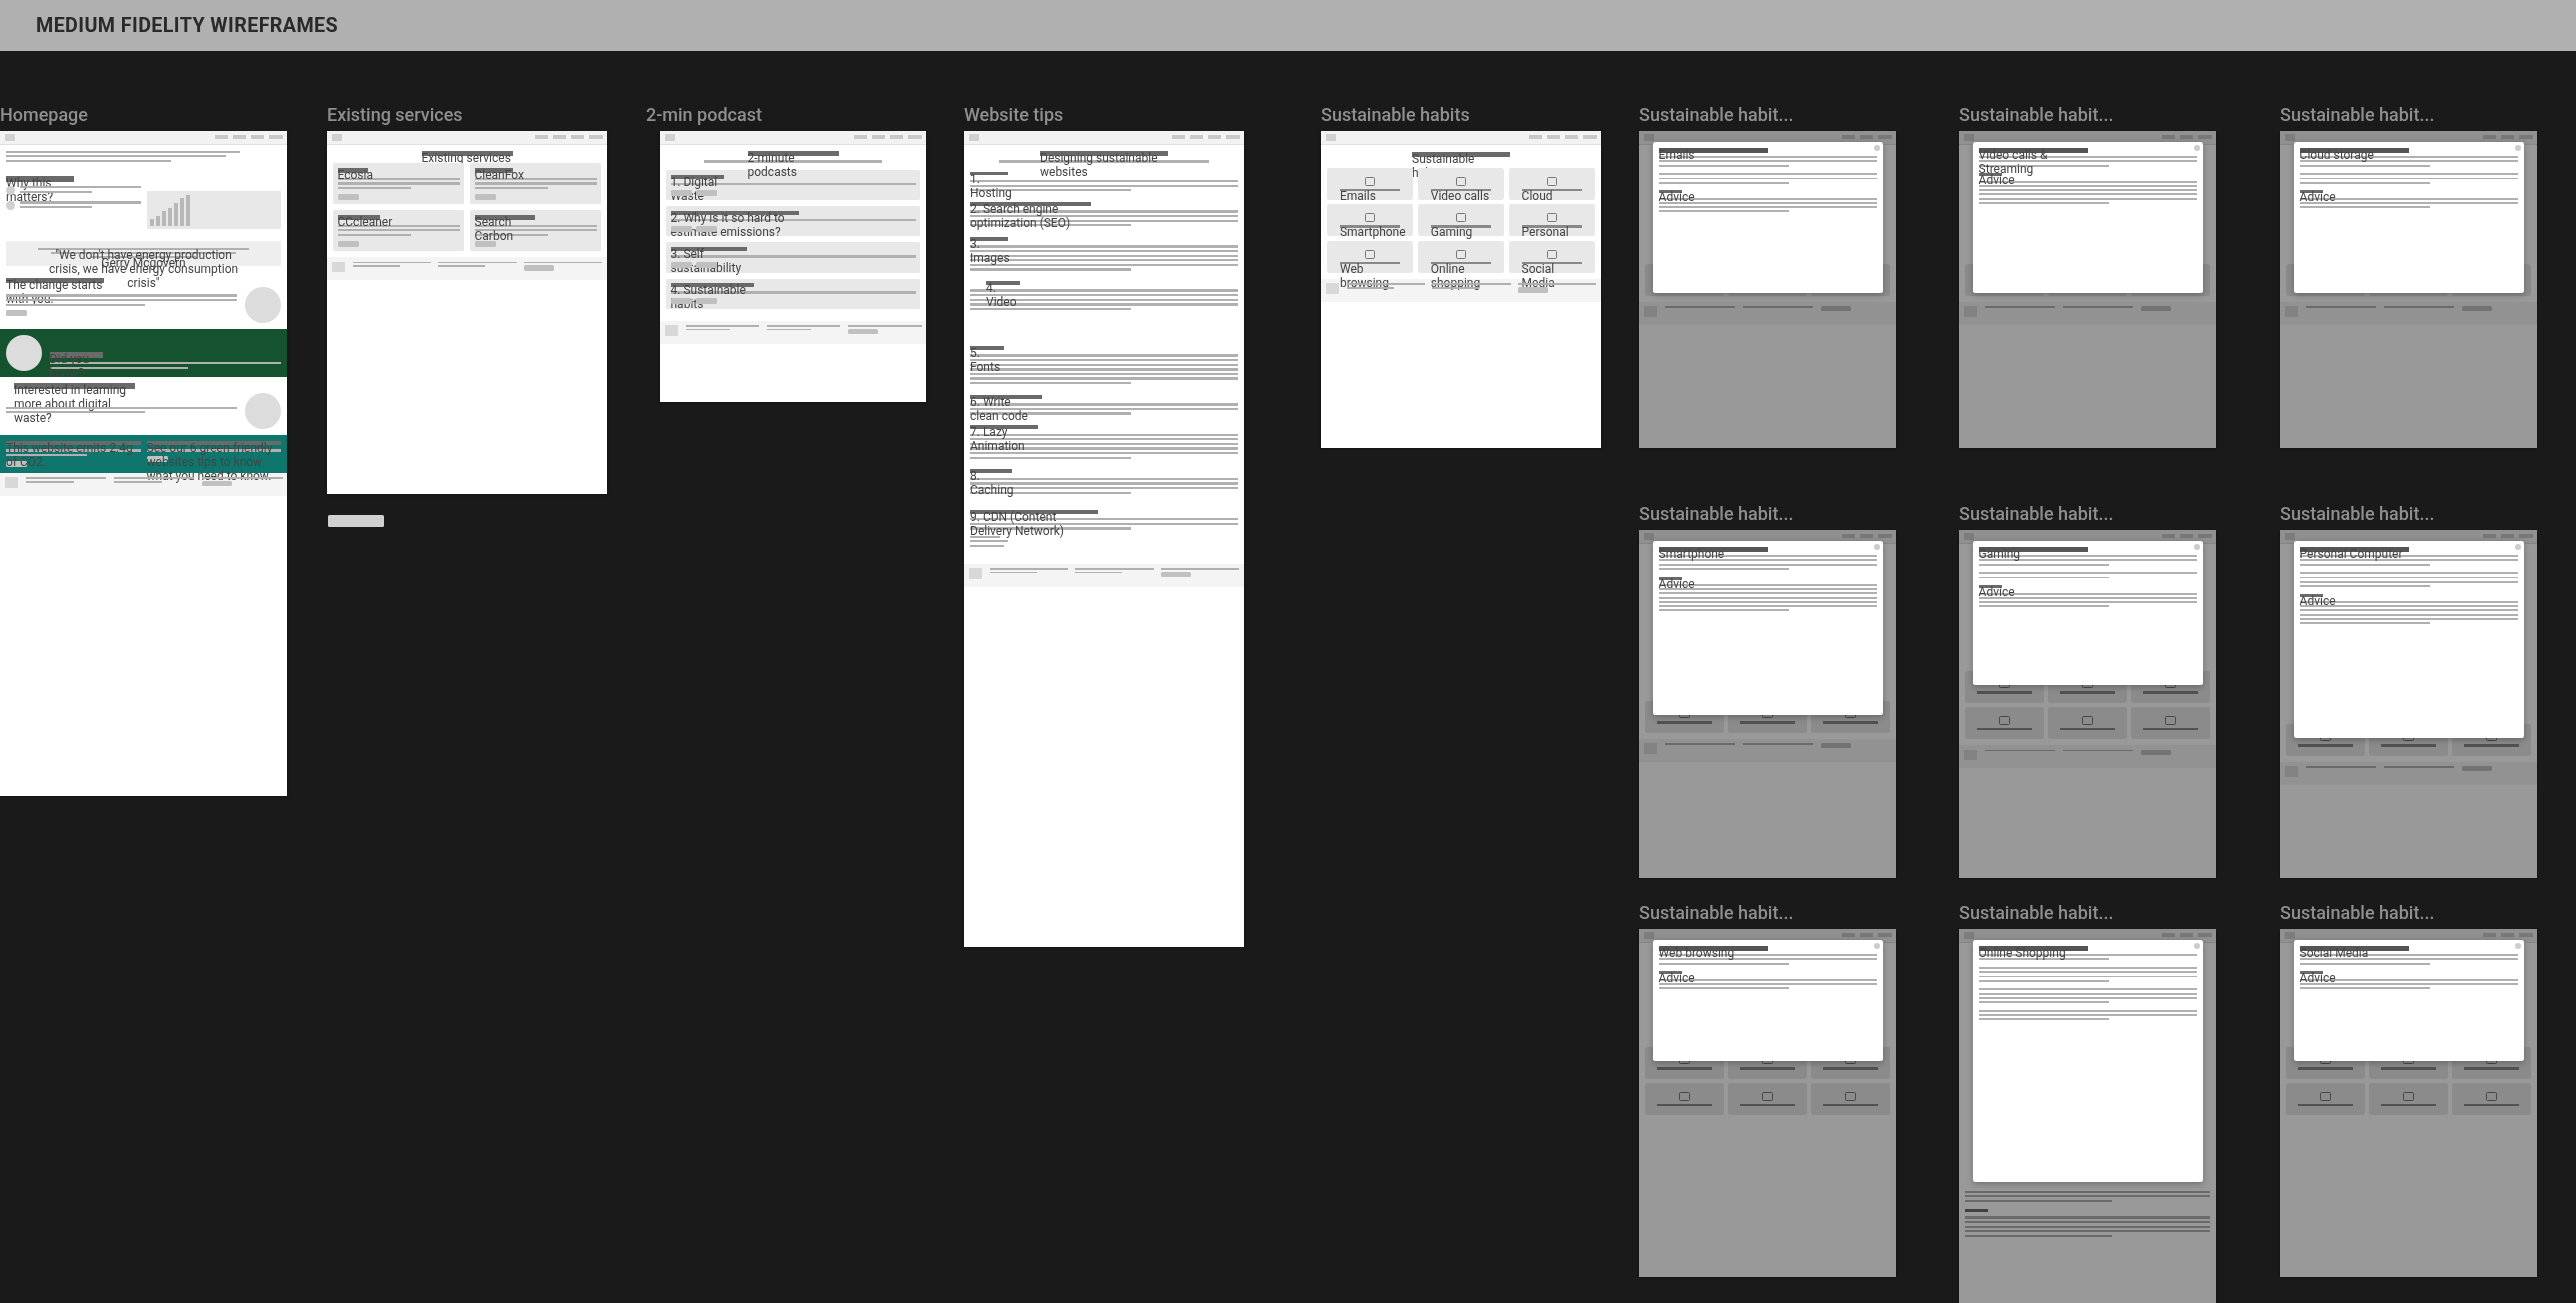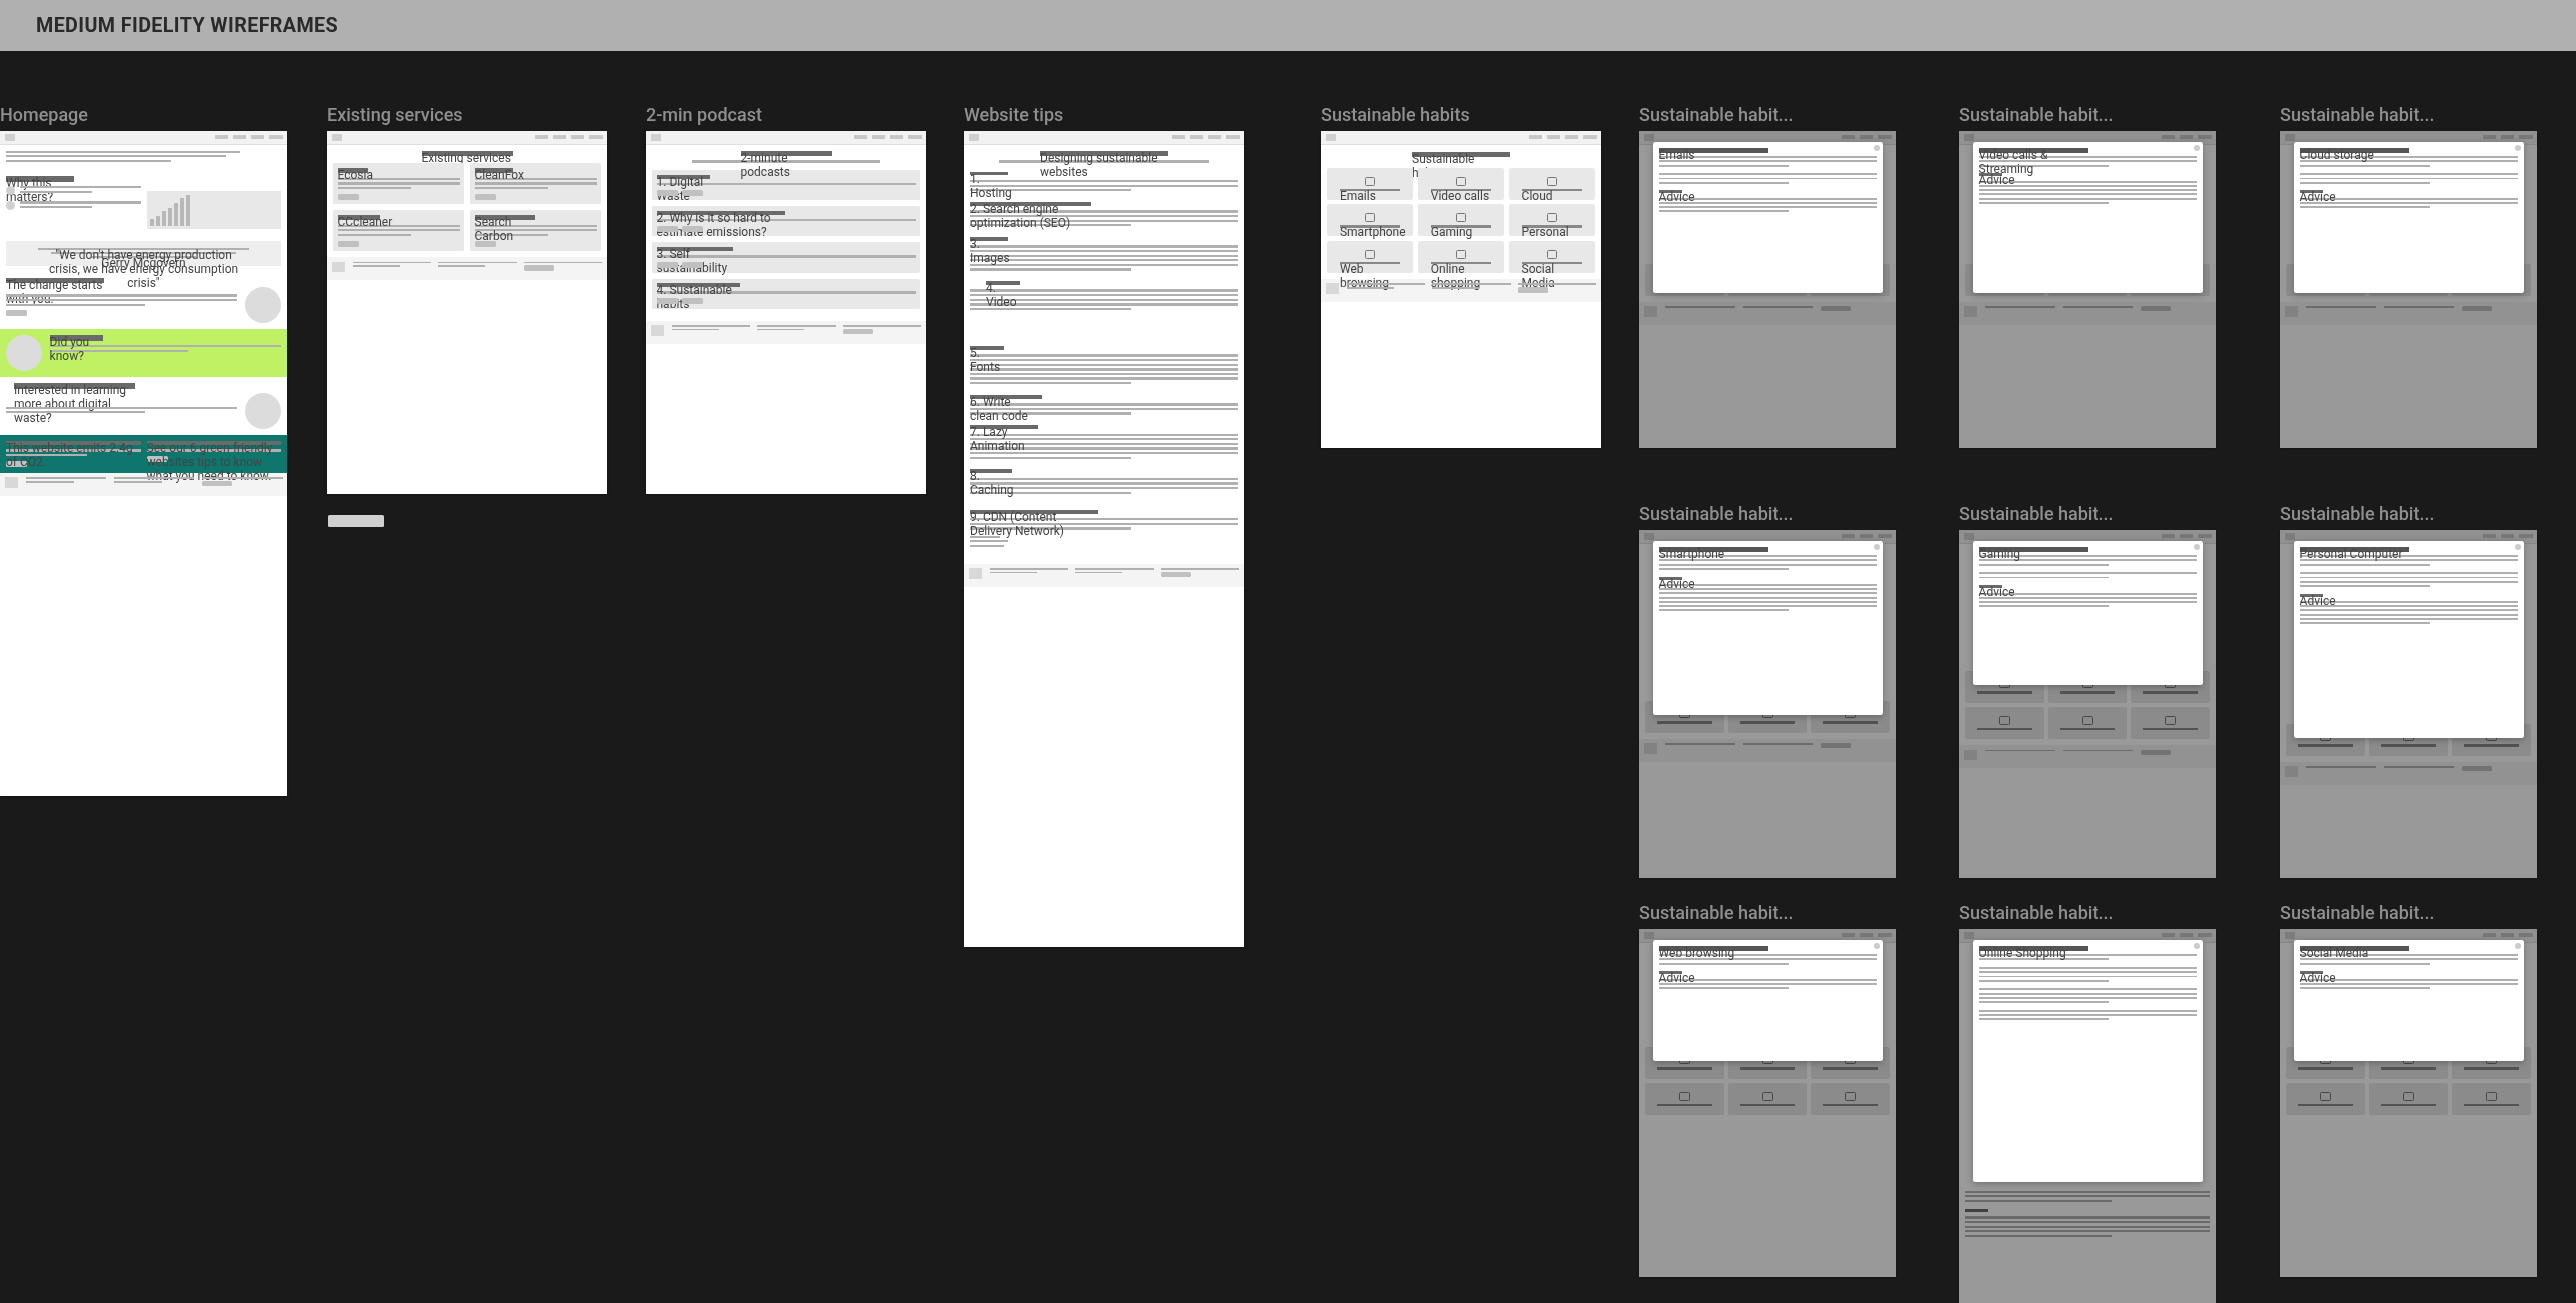--- a/index.html
+++ b/index.html
@@ -116,21 +116,21 @@
         <div style="display:flex; gap:7.6px; align-items:center;">
           <div style="flex:1;">
             <div class="text-line"></div>
               <div class="text-line"></div>
               <div class="text-line short"></div>
             <div class="btn" style="margin-top:4.5px;"></div>
           </div>
           <div style="width:36px;height:36px;border-radius:50%;background:#dcdcdc;"></div>
         </div>
       </div>
-      <div class="section" style="display:flex;gap:7.6px;align-items:flex-start;background:#bef264;">
+      <div class="section" style="display:flex;gap:7.6px;align-items:flex-end;background:#14532d;">
         <div style="width:36px;height:36px;border-radius:50%;background:#dcdcdc;"></div>
         <div style="flex:1;">
           <div class="title-line" style="width:53px;margin-left:0">Did you know?</div>
           <div class="text-line"></div>
             <div class="text-line short"></div>
         </div>
       </div>
       <div class="section">
         <div class="title-line" style="width:121px; margin-left:8px">Interested in learning more about digital waste?</div>
         <div style="display:flex;gap:7.6px;align-items:center;">
@@ -231,21 +231,21 @@
             <div class="text-line"></div>
             <div class="btn" style="width:30px;height:5.3px;"></div>
           </div>
       </div>
     </div>
   </div>
   <div class="pill-under" style="left:328px; top:464px;"></div>
 
   <div class="frame" style="left:646px; top:53px; width:280px;">
     <div class="frame-label">2-min podcast</div>
-    <div class="artboard" style="height:363px;">
+    <div class="artboard" style="height:271px;margin-left:14px;">
       <div class="nav-row">
         <div class="nav-logo"></div>
         <div class="nav-links">
             <div class="nav-link"></div>
             <div class="nav-link"></div>
             <div class="nav-link"></div>
             <div class="nav-link"></div>
           </div>
       </div>
       <div class="section">

